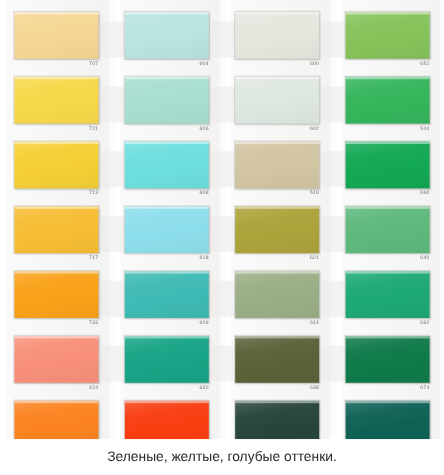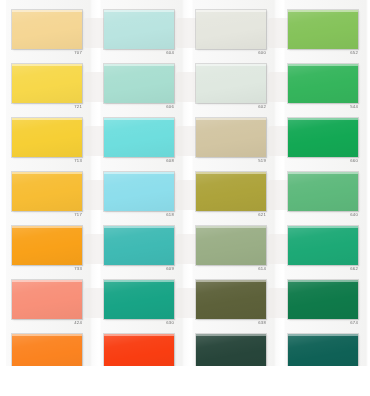--- a/index.html
+++ b/index.html
@@ -260,14 +260,17 @@
         </div>
         <div class="cell" style="left: 184px; top: 334px;">
           <div class="chip" title="" style="background: rgb(39, 69, 58);"></div>
         </div>
         <div class="cell" style="left: 276px; top: 334px;">
           <div class="chip" title="" style="background: rgb(15, 97, 86);"></div>
         </div>
       </div>
   </div>
 
+  <div id="caption">
+    <span id="caption-text">Зеленые, желтые, голубые оттенки.</span>
+  </div>
 
 </div>
 
 </body></html>

